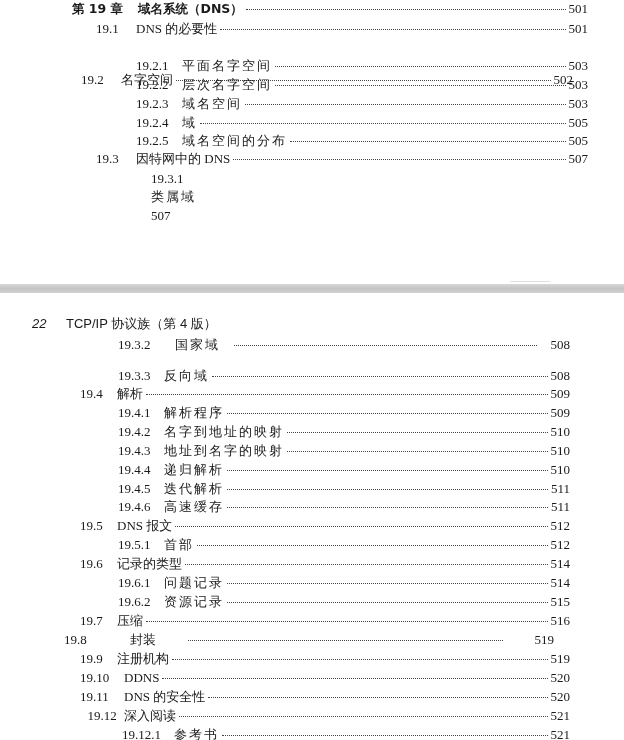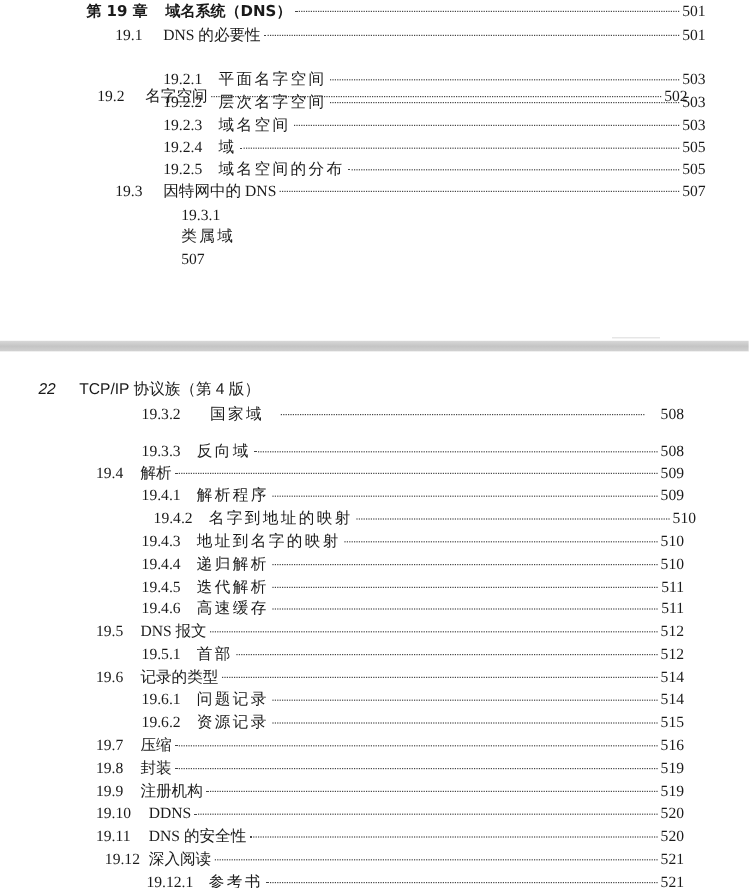--- a/index.html
+++ b/index.html
@@ -147,21 +147,21 @@
     <span class="page-no">509</span>
   </div>
 
   <div class="toc-row sub" style="left:118px; top:111px; width:452px;">
     <span class="num" style="width:46px;">19.4.1</span>
     <span class="title">解析程序</span>
     <span class="leader"></span>
     <span class="page-no">509</span>
   </div>
 
-  <div class="toc-row sub" style="left:128px; top:130px; width:452px;justify-content:space-between;">
+  <div class="toc-row sub" style="left:118px; top:130px; width:452px;justify-content:space-between;">
     <span class="num" style="width:46px;">19.4.2</span>
     <span class="title">名字到地址的映射</span>
     <span class="leader"></span>
     <span class="page-no">510</span>
   </div>
 
   <div class="toc-row sub" style="left:118px; top:149px; width:452px;">
     <span class="num" style="width:46px;">19.4.3</span>
     <span class="title">地址到名字的映射</span>
     <span class="leader"></span>
@@ -224,21 +224,21 @@
     <span class="page-no">515</span>
   </div>
 
   <div class="toc-row" style="left:80px; top:319px; width:490px;">
     <span class="num" style="width:37px;">19.7</span>
     <span class="title">压缩</span>
     <span class="leader"></span>
     <span class="page-no">516</span>
   </div>
 
-  <div class="toc-row" style="left:80px; top:338px; width:490px;">
+  <div class="toc-row" style="left:64px; top:338px; width:490px;gap:29px;">
     <span class="num" style="width:37px;">19.8</span>
     <span class="title">封装</span>
     <span class="leader"></span>
     <span class="page-no">519</span>
   </div>
 
   <div class="toc-row" style="left:80px; top:357px; width:490px;justify-content:space-between;">
     <span class="num" style="width:37px;">19.9</span>
     <span class="title">注册机构</span>
     <span class="leader"></span>

